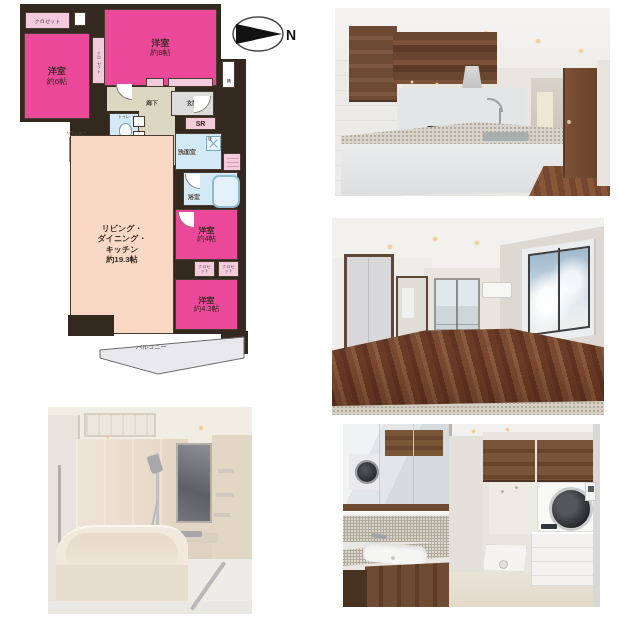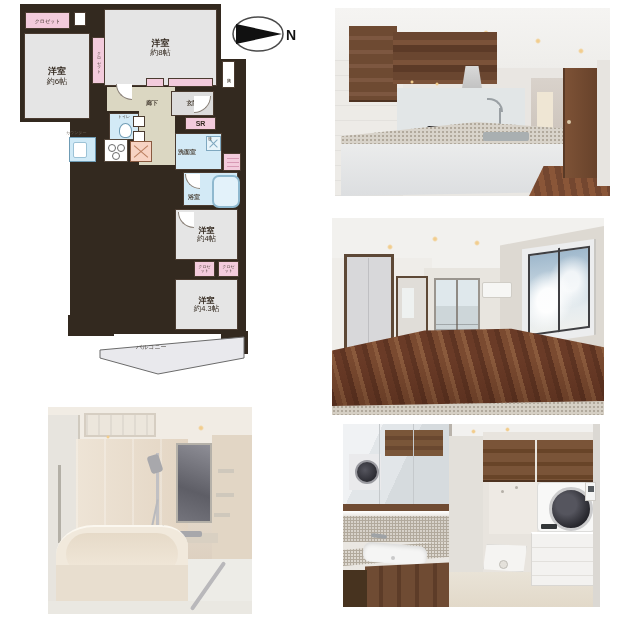--- a/index.html
+++ b/index.html
@@ -6,21 +6,21 @@
   #canvas{position:relative;width:618px;height:617px;background:#fff;overflow:hidden;
           font-family:"Liberation Sans","DejaVu Sans",sans-serif;color:#33291f}
   .l{position:absolute}
   .ph{position:absolute;overflow:hidden;background:#e9e7e3}
   
   #floorplan{position:absolute;left:8px;top:4px;width:300px;height:372px}
   .fp-sil{position:absolute;left:0;top:0;width:100%;height:100%;background:#33291f;
           clip-path:polygon(12px 0,213px 0,213px 55px,238px 55px,238px 330px,62px 330px,62px 118px,12px 118px)}
   .room{position:absolute;box-sizing:border-box;border:1px solid #4a3b30;
         display:flex;flex-direction:column;align-items:center;justify-content:center;text-align:center}
-  .yellow{background:#e5e5e5}.pink{background:#f3cbdc}.blue{background:#d3eaf6}
+  .yellow{background:#ec4899}.pink{background:#f3cbdc}.blue{background:#d3eaf6}
   .salmon{background:#f9d8c5}.beige{background:#dbd7c2}.gray{background:#dcdcdc}.white{background:#fff}
   .rname{font-weight:bold;font-size:9px;line-height:1.15}
   .rsize{font-size:8px;line-height:1.15}
   .t7{font-size:7px}.t6{font-size:6px;color:#4a4136}.t5{font-size:5px}.t4{font-size:4px;line-height:1.05}
   .vert{writing-mode:vertical-rl;text-orientation:upright}
   .arc{position:absolute;background:#fff;border-left:1px solid #8a8178;border-bottom:1px solid #8a8178;
        border-radius:0 0 0 100%}
   .cross{position:absolute;background:#7fa8c0}
   .speck{background-image:radial-gradient(#b1a99c 1px,rgba(0,0,0,0) 1.2px);background-size:4px 4px}
   .dot{position:absolute;width:6px;height:6px;border-radius:50%;
@@ -100,20 +100,28 @@
     <div class="room white" style="left:96px;top:135px;width:24px;height:23px;border:1px solid #55483c">
       <div class="l" style="left:3px;top:4px;width:6px;height:6px;border:1px solid #6a6a6a;border-radius:50%"></div>
       <div class="l" style="left:12px;top:4px;width:6px;height:6px;border:1px solid #6a6a6a;border-radius:50%"></div>
       <div class="l" style="left:7px;top:12px;width:6px;height:6px;border:1px solid #6a6a6a;border-radius:50%"></div>
     </div>
     <div class="room" style="left:122px;top:137px;width:22px;height:21px;background:#f7d3c3;border:1px solid #8a5a40">
       <div class="cross" style="left:1px;top:9px;width:18px;height:1px;background:#b97d5e;transform:rotate(40deg)"></div>
       <div class="cross" style="left:1px;top:9px;width:18px;height:1px;background:#b97d5e;transform:rotate(-40deg)"></div>
     </div>
 
+    <div class="room salmon" style="left:62px;top:131px;width:104px;height:199px;justify-content:flex-start">
+      <div style="margin-top:88px;font-weight:bold;font-size:8px;line-height:1.3">
+        <div>リビング・</div>
+        <div>ダイニング・</div>
+        <div>キッチン</div>
+        <div>約19.3帖</div>
+      </div>
+    </div>
 
     <div class="room yellow" style="left:167px;top:205px;width:63px;height:51px">
       <div class="rname" style="font-size:8px">洋室</div>
       <div class="rsize" style="font-size:7.5px">約4帖</div>
     </div>
     <div class="room pink" style="left:186px;top:257px;width:21px;height:16px">
       <div class="t4" style="width:14px">クロゼット</div>
     </div>
     <div class="room pink" style="left:210px;top:257px;width:21px;height:16px">
       <div class="t4" style="width:14px">クロゼット</div>

